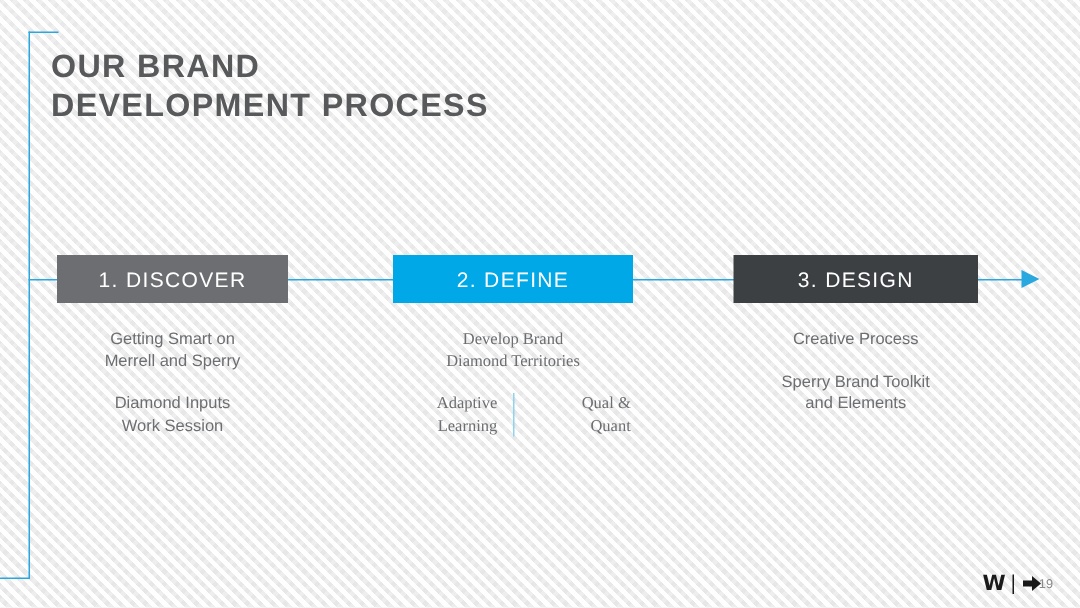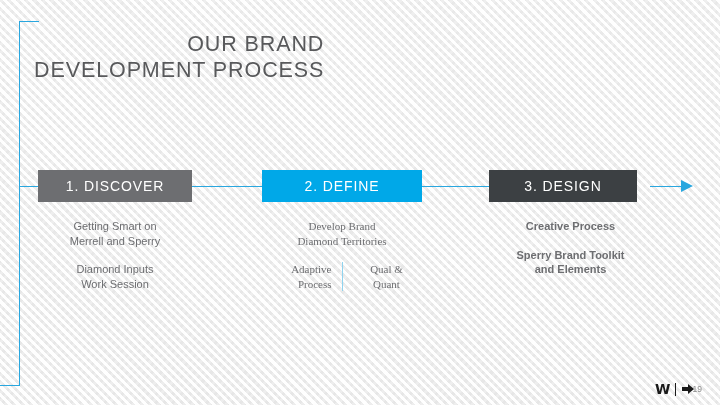--- a/index.html
+++ b/index.html
@@ -61,23 +61,22 @@
 
   
   #title {
     position: absolute;
     left: 34px;
     top: 31px;
     font-size: 21.5px;
     line-height: 26px;
     letter-spacing: 0.9px;
     color: #58595b;
-    font-weight: 400;
+    font-weight: 700;
     white-space: pre-line;
-    text-align: right;
   }
 
   
   .flow-line {
     position: absolute;
     top: 186px;
     height: 1px;
     background: #29a7df;
   }
   #line-a { left: 19px;  width: 21px; }
@@ -104,53 +103,53 @@
     display: flex;
     align-items: center;
     justify-content: center;
     color: #ffffff;
     font-size: 14px;
     letter-spacing: 0.9px;
     font-weight: 400;
   }
   #box-1 { left: 38px;  width: 154px; background: #6d6e71; }
   #box-2 { left: 262px; width: 160px; background: #00a8e8; }
-  #box-3 { left: 489px; width: 148px; background: #3c4043; }
+  #box-3 { left: 489px; width: 163px; background: #3c4043; }
 
   
   .col-body {
     position: absolute;
     top: 219px;
     text-align: center;
     color: #6d6e71;
     font-size: 11px;
     line-height: 14.5px;
   }
   #body-1 { left: 38px;  width: 154px; }
   #body-2 { left: 262px; width: 160px; font-family: Liberation Serif, serif; }
-  #body-3 { left: 489px; width: 163px; font-weight: bold; }
+  #body-3 { left: 489px; width: 163px; }
 
   .body-block { white-space: pre-line; }
   .body-gap { height: 14px; }
 
   
   .split-row {
     display: flex;
     justify-content: center;
     align-items: stretch;
   }
   .split-col {
     width: 68px;
     white-space: pre-line;
     color: #6d6e71;
     font-size: 11px;
     line-height: 14.5px;
   }
   .split-col.left  { text-align: right; padding-right: 10px; }
-  .split-col.right { text-align: center;  padding-left: 10px; }
+  .split-col.right { text-align: right;  padding-left: 10px; }
   .split-divider {
     width: 1px;
     background: #8fd3ef;
     align-self: stretch;
   }
 
   
   #footer {
     position: absolute;
     right: 18px;
@@ -235,21 +234,21 @@
     <div class="body-block">Diamond Inputs
 Work Session</div>
   </div>
 
   <div class="col-body" id="body-2">
     <div class="body-block">Develop Brand
 Diamond Territories</div>
     <div class="body-gap"></div>
     <div class="split-row">
       <div class="split-col left">Adaptive
-Process</div>
+Learning</div>
       <div class="split-divider"></div>
       <div class="split-col right">Qual &amp;
 Quant</div>
     </div>
   </div>
 
   <div class="col-body" id="body-3">
     <div class="body-block">Creative Process</div>
     <div class="body-gap"></div>
     <div class="body-block">Sperry Brand Toolkit

